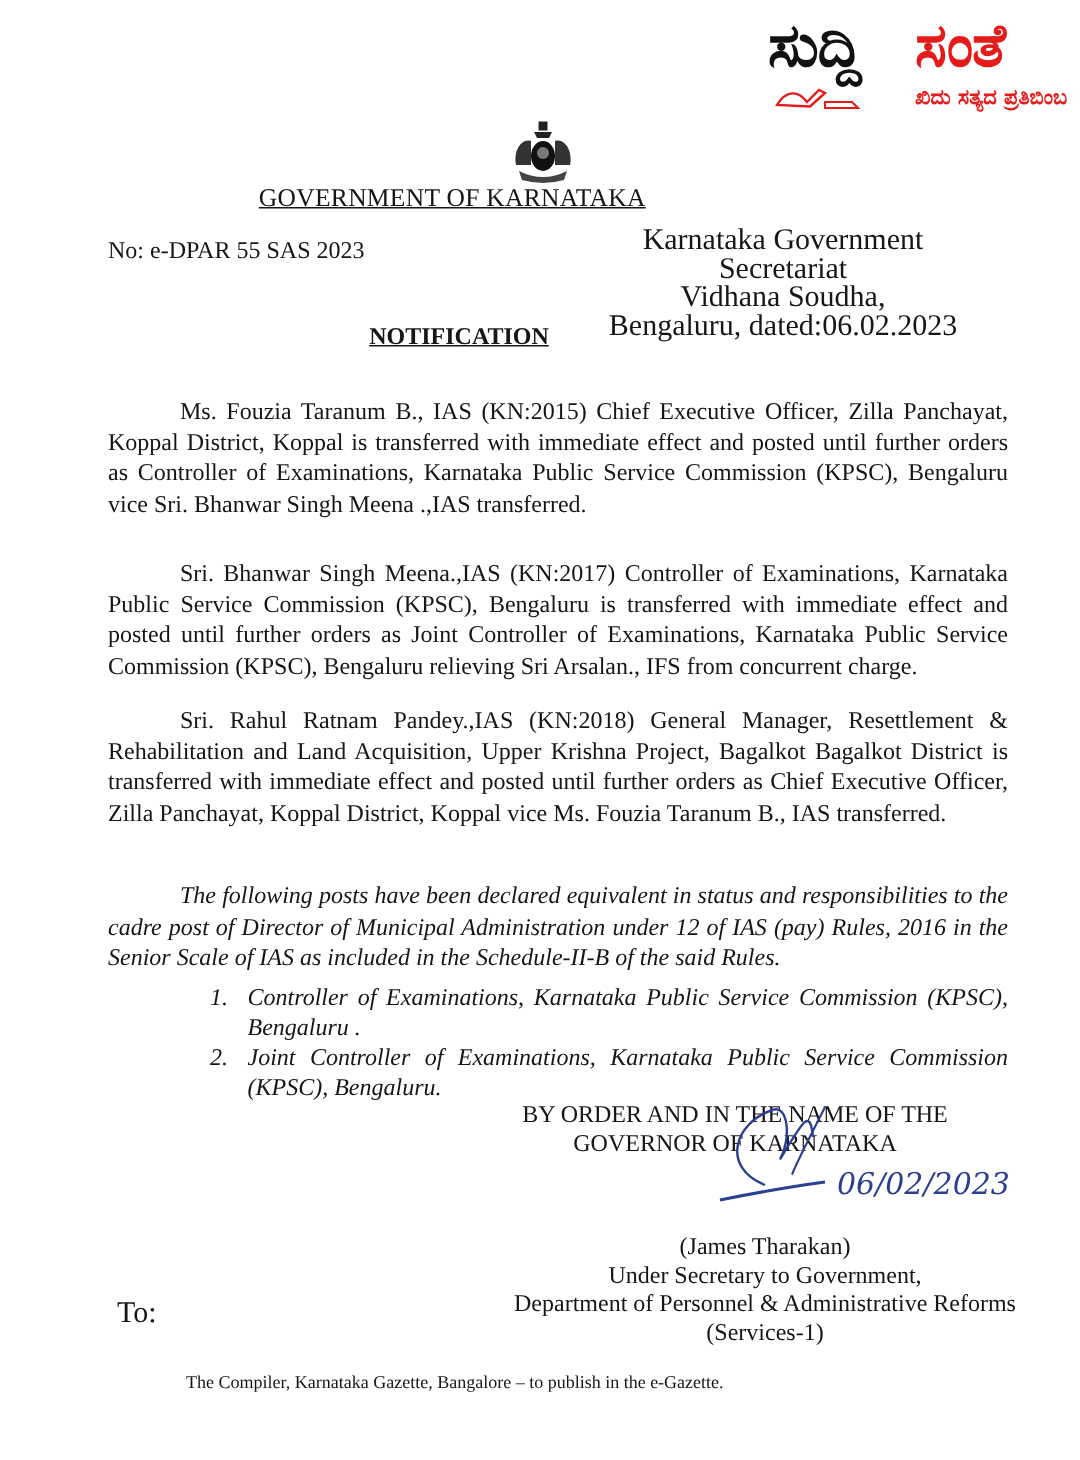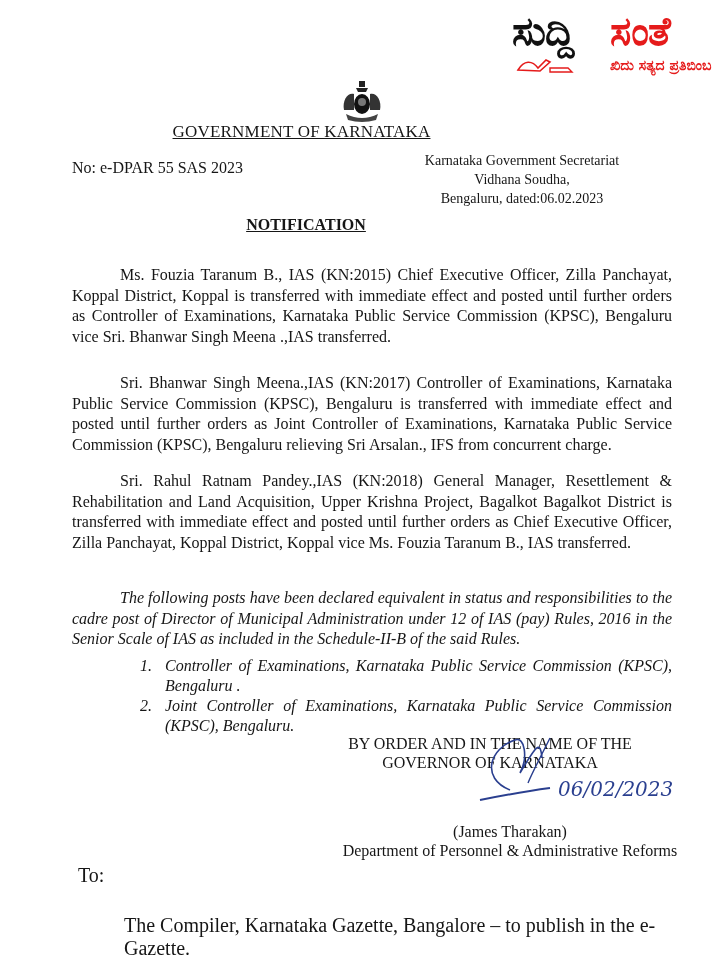--- a/index.html
+++ b/index.html
@@ -9,35 +9,35 @@
   }
   .abs { position:absolute; }
   .logo { left:512px; top:6px; width:205px; height:70px; }
   .logo-word1 { position:absolute; left:0; top:0; font-family:"DejaVu Sans", sans-serif; font-weight:bold; font-size:40px; color:#111; letter-spacing:-1px; line-height:50px; }
   .logo-word2 { position:absolute; left:98px; top:0; font-family:"DejaVu Sans", sans-serif; font-weight:bold; font-size:40px; color:#e51b1b; letter-spacing:-1px; line-height:50px; }
   .logo-tag { position:absolute; left:98px; top:51px; font-family:"DejaVu Sans", sans-serif; font-weight:bold; font-size:14px; color:#e51b1b; white-space:nowrap; }
   .logo-pen { position:absolute; left:4px; top:50px; }
   .emblem { left:340px; top:80px; width:44px; height:44px; }
   .gov-title { left:0; width:603px; top:122px; text-align:center; font-size:17px; text-decoration:underline; letter-spacing:0.2px; }
   .ref-no { left:72px; top:159px; font-size:16px; }
-  .secretariat { left:402px; top:151px; width:240px; text-align:center; font-size:14px; line-height:19px; }
+  .secretariat { left:402px; top:151px; width:240px; text-align:center; font-size:20px; line-height:19px; }
   .notif-title { left:0; width:612px; top:216px; text-align:center; font-size:16px; font-weight:bold; text-decoration:underline; }
   .para { left:72px; width:600px; font-size:16px; line-height:20.5px; text-align:justify; text-indent:48px; }
   .p1 { top:265px; }
   .p2 { top:373px; }
   .p3 { top:471px; }
   .p4 { top:588px; font-style:italic; }
   .list { left:140px; width:532px; top:656px; font-size:16px; line-height:20px; font-style:italic; margin:0; padding:0; list-style:none; }
   .list li { position:relative; padding-left:25px; text-align:justify; }
   .list li .num { position:absolute; left:0; top:0; }
   .order { left:345px; top:734px; width:290px; font-size:16px; line-height:19px; text-align:center; }
   .signature { left:440px; top:728px;text-align:center; }
   .signer { left:340px; top:822px; width:340px; text-align:center; font-size:16px; line-height:19px; }
   .to-label { left:78px; top:864px; font-size:20px; }
-  .to-line { left:124px; top:914px; font-size:20px; }
+  .to-line { left:124px; top:914px; font-size:12px; }
 </style>
 </head>
 <body>
 
 <div class="abs logo">
   <span class="logo-word1">ಸುದ್ದಿ</span>
   <span class="logo-word2">ಸಂತೆ</span>
   <span class="logo-pen">
     <svg width="60" height="18" viewBox="0 0 60 18">
       <path d="M2 14 C8 4, 16 4, 22 12 L30 4 L34 6 L24 15 Z" fill="none" stroke="#e51b1b" stroke-width="1.6"></path>
@@ -93,17 +93,19 @@
   <svg width="250" height="90" viewBox="0 0 250 90">
     <path d="M40 72 C70 66, 95 62, 110 60" stroke="#2a3f8f" stroke-width="2" fill="none"></path>
     <path d="M70 62 C40 50, 50 20, 75 12 C85 8, 88 30, 80 45 C95 20, 100 10, 102 30" stroke="#2a3f8f" stroke-width="1.6" fill="none"></path>
     <path d="M110 10 C100 30, 92 45, 88 55" stroke="#2a3f8f" stroke-width="1.4" fill="none"></path>
     <text x="118" y="68" font-family="DejaVu Serif, serif" font-style="italic" font-size="20" fill="#2a3f8f">06/02/2023</text>
   </svg>
 </div>
 
 <div class="abs signer">
   <div>(James Tharakan)</div>
+  <div>Under Secretary to Government,</div>
   <div>Department of Personnel &amp; Administrative Reforms</div>
+  <div>(Services-1)</div>
 </div>
 
 <div class="abs to-label">To:</div>
 <div class="abs to-line">The Compiler, Karnataka Gazette, Bangalore – to publish in the e-Gazette.</div>
 
 </body></html>

